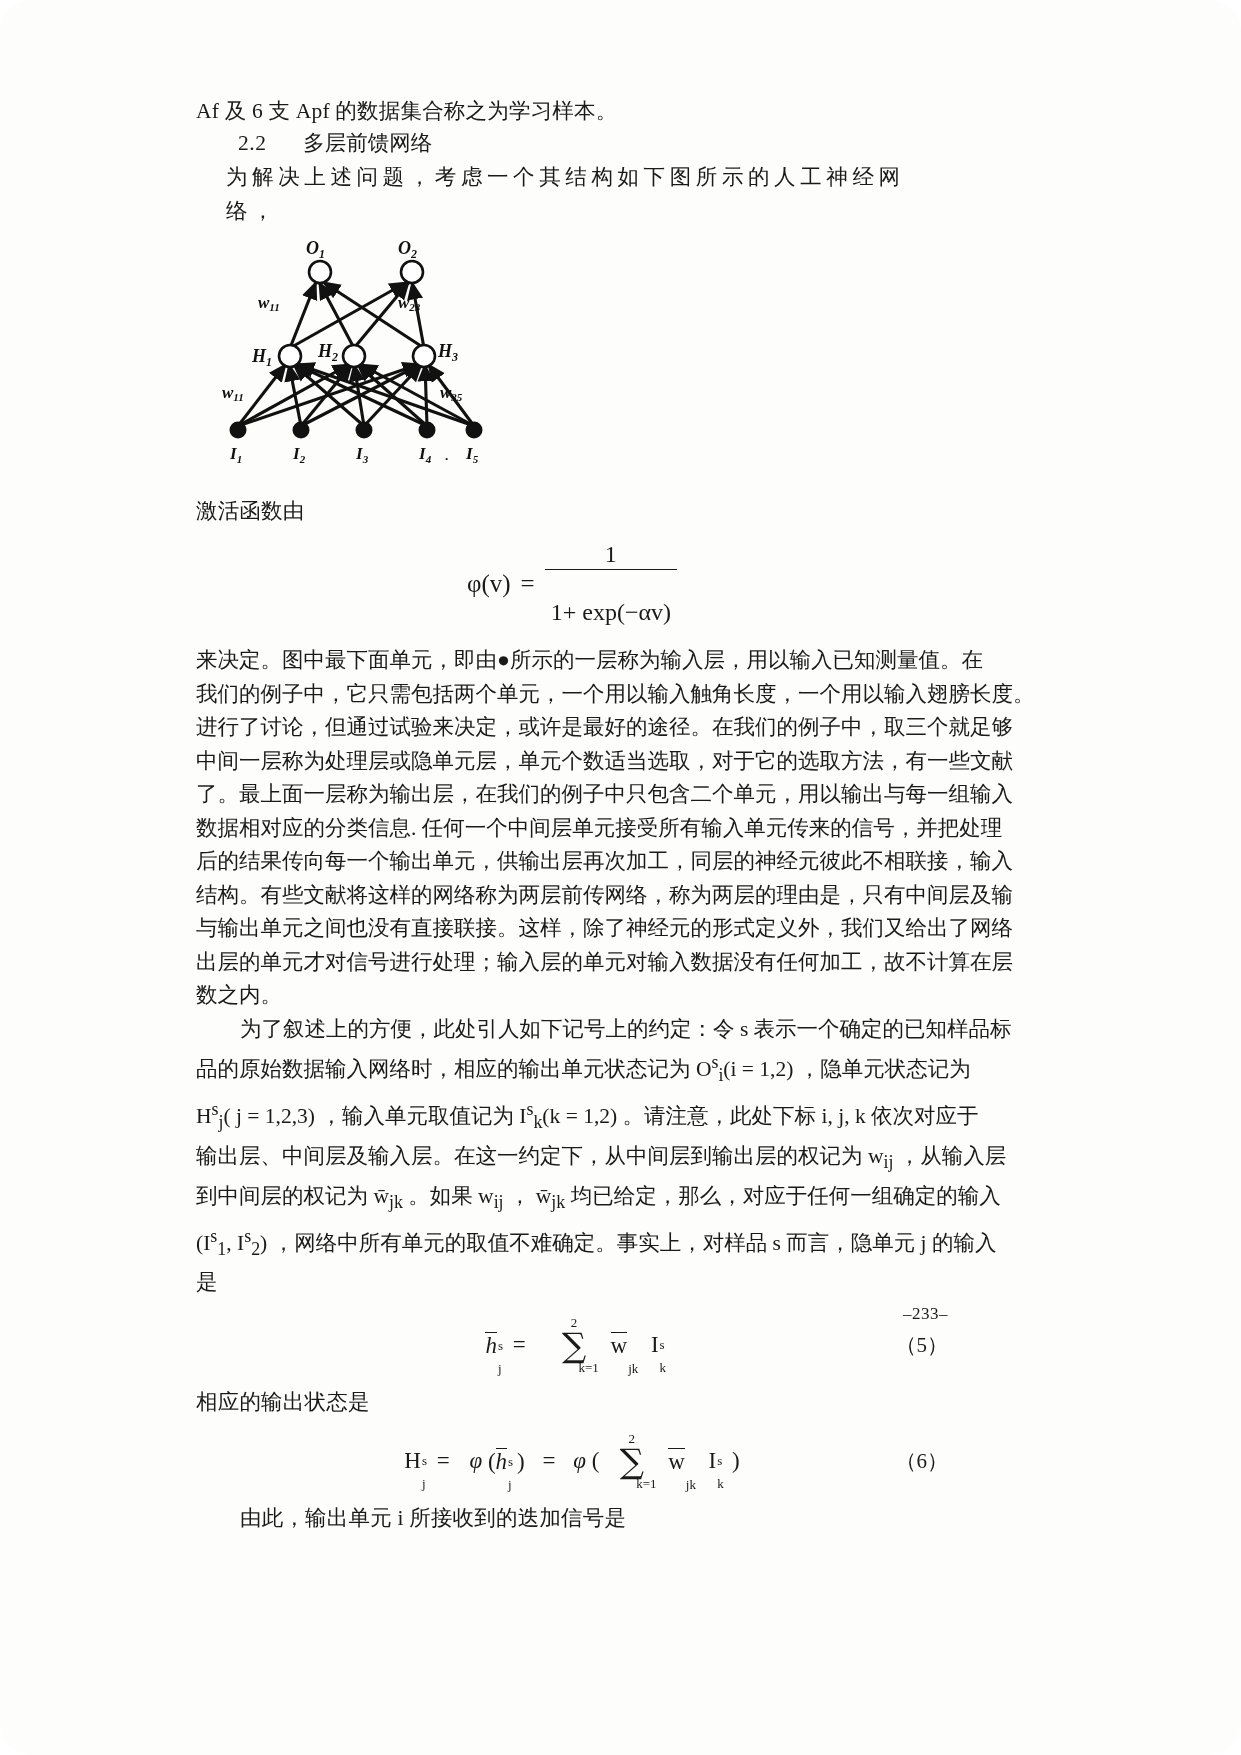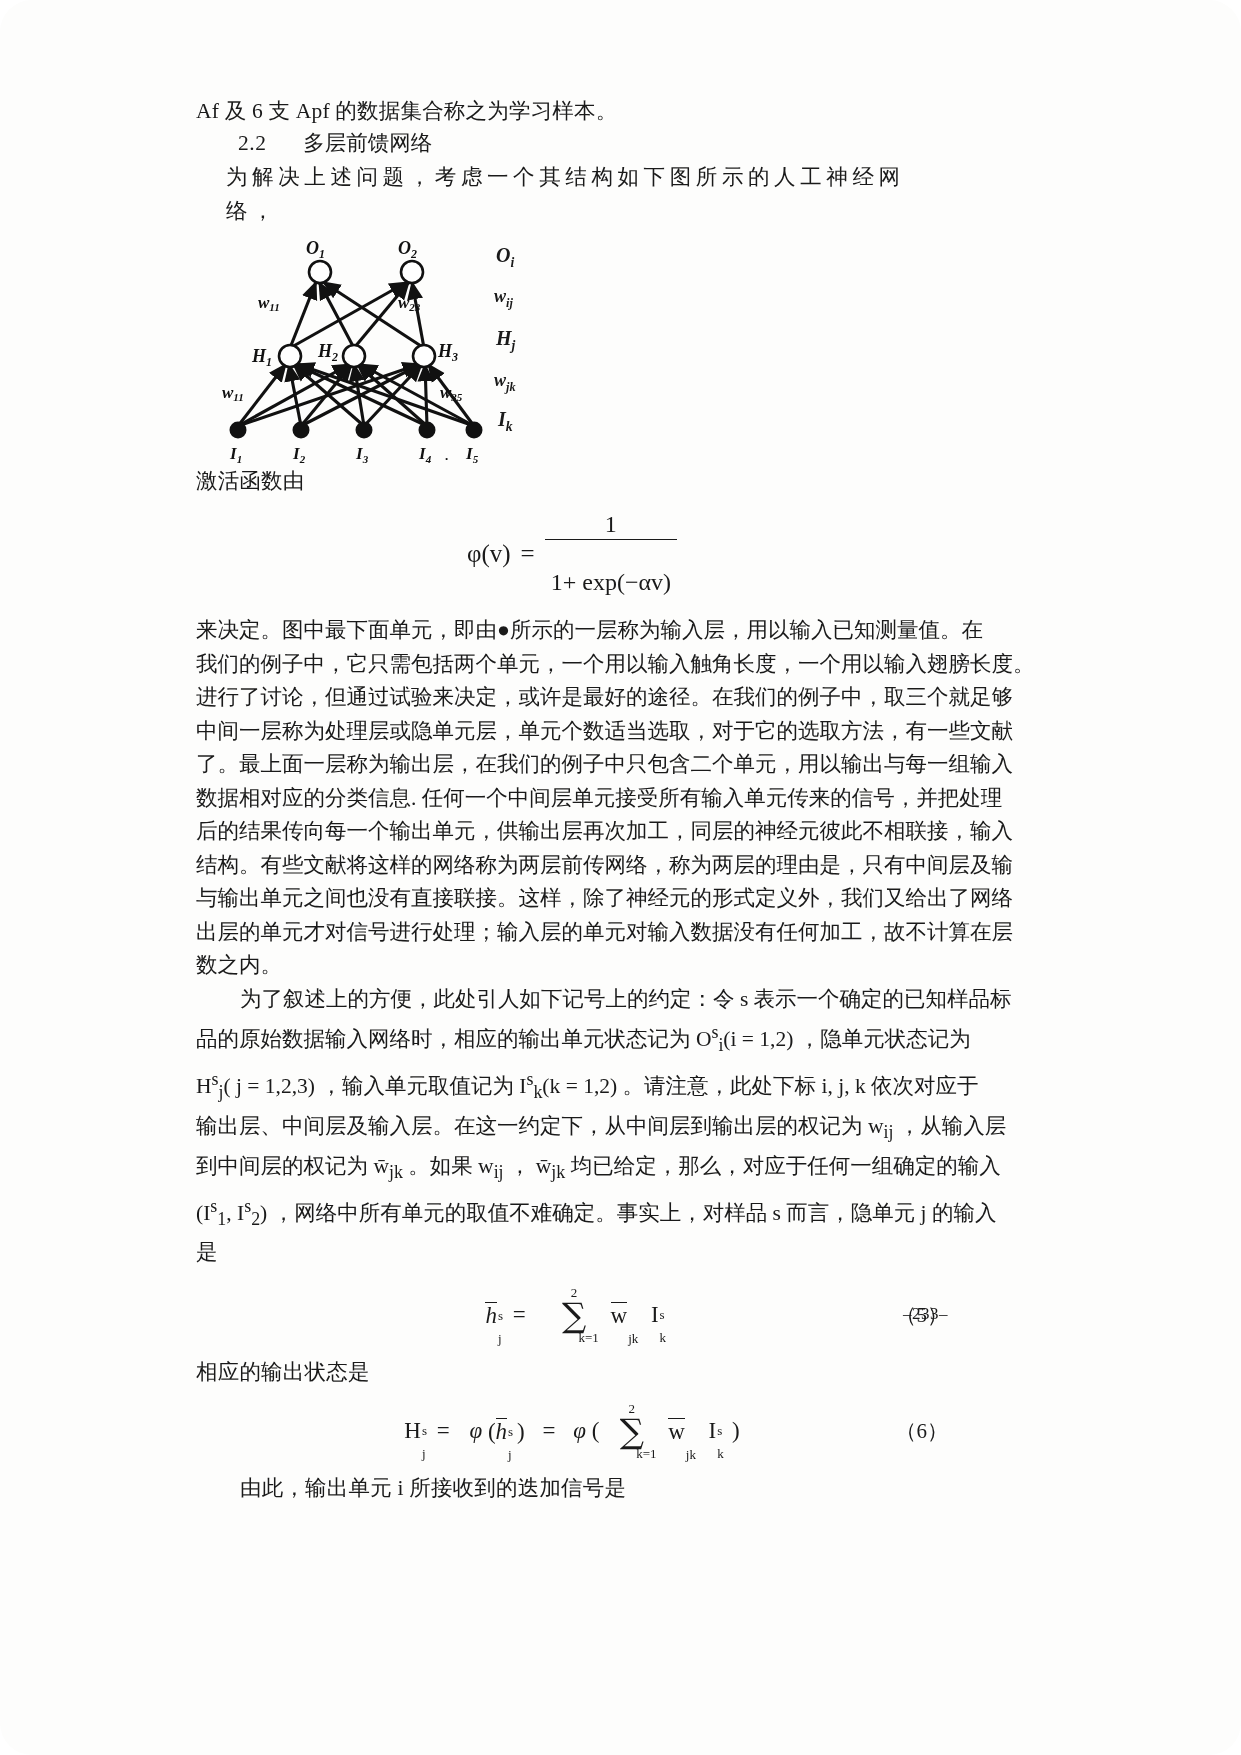--- a/index.html
+++ b/index.html
@@ -273,30 +273,23 @@
         </g>
 
         <g font-family="Liberation Serif, serif" font-style="italic" font-weight="bold" fill="#111" font-size="17">
           <text x="56" y="70">w<tspan font-size="11" dy="3">11</tspan></text>
           <text x="196" y="70">w<tspan font-size="11" dy="3">23</tspan></text>
           <text x="20" y="160">w<tspan font-size="11" dy="3">11</tspan></text>
           <text x="238" y="160">w<tspan font-size="11" dy="3">35</tspan></text>
         </g>
       </svg>
 
-      <div class="legend">
-        <span class="l0">O<sub>i</sub></span>
-        <span class="l1">w<sub>ij</sub></span>
-        <span class="l2">H<sub>j</sub></span>
-        <span class="l3">w<sub>jk</sub></span>
-        <span class="l4">I<sub>k</sub></span>
-      </div>
-    </div>
-
-    <div class="line" style="">激活函数由</div>
+    </div>
+
+    <div class="line" style="margin-top:30px;">激活函数由</div>
 
     <div class="math-block" style="margin-top:14px; margin-bottom:18px;">
       <span style="font-size:25px;" class="v">φ(v)</span>
       <span style="font-size:25px; padding:0 6px;" class="v">=</span>
       <span class="frac" style="font-size:24px;">
         <span class="num-part">1</span>
         <span class="den-part">1+ exp(−αv)</span>
       </span>
     </div>
 

